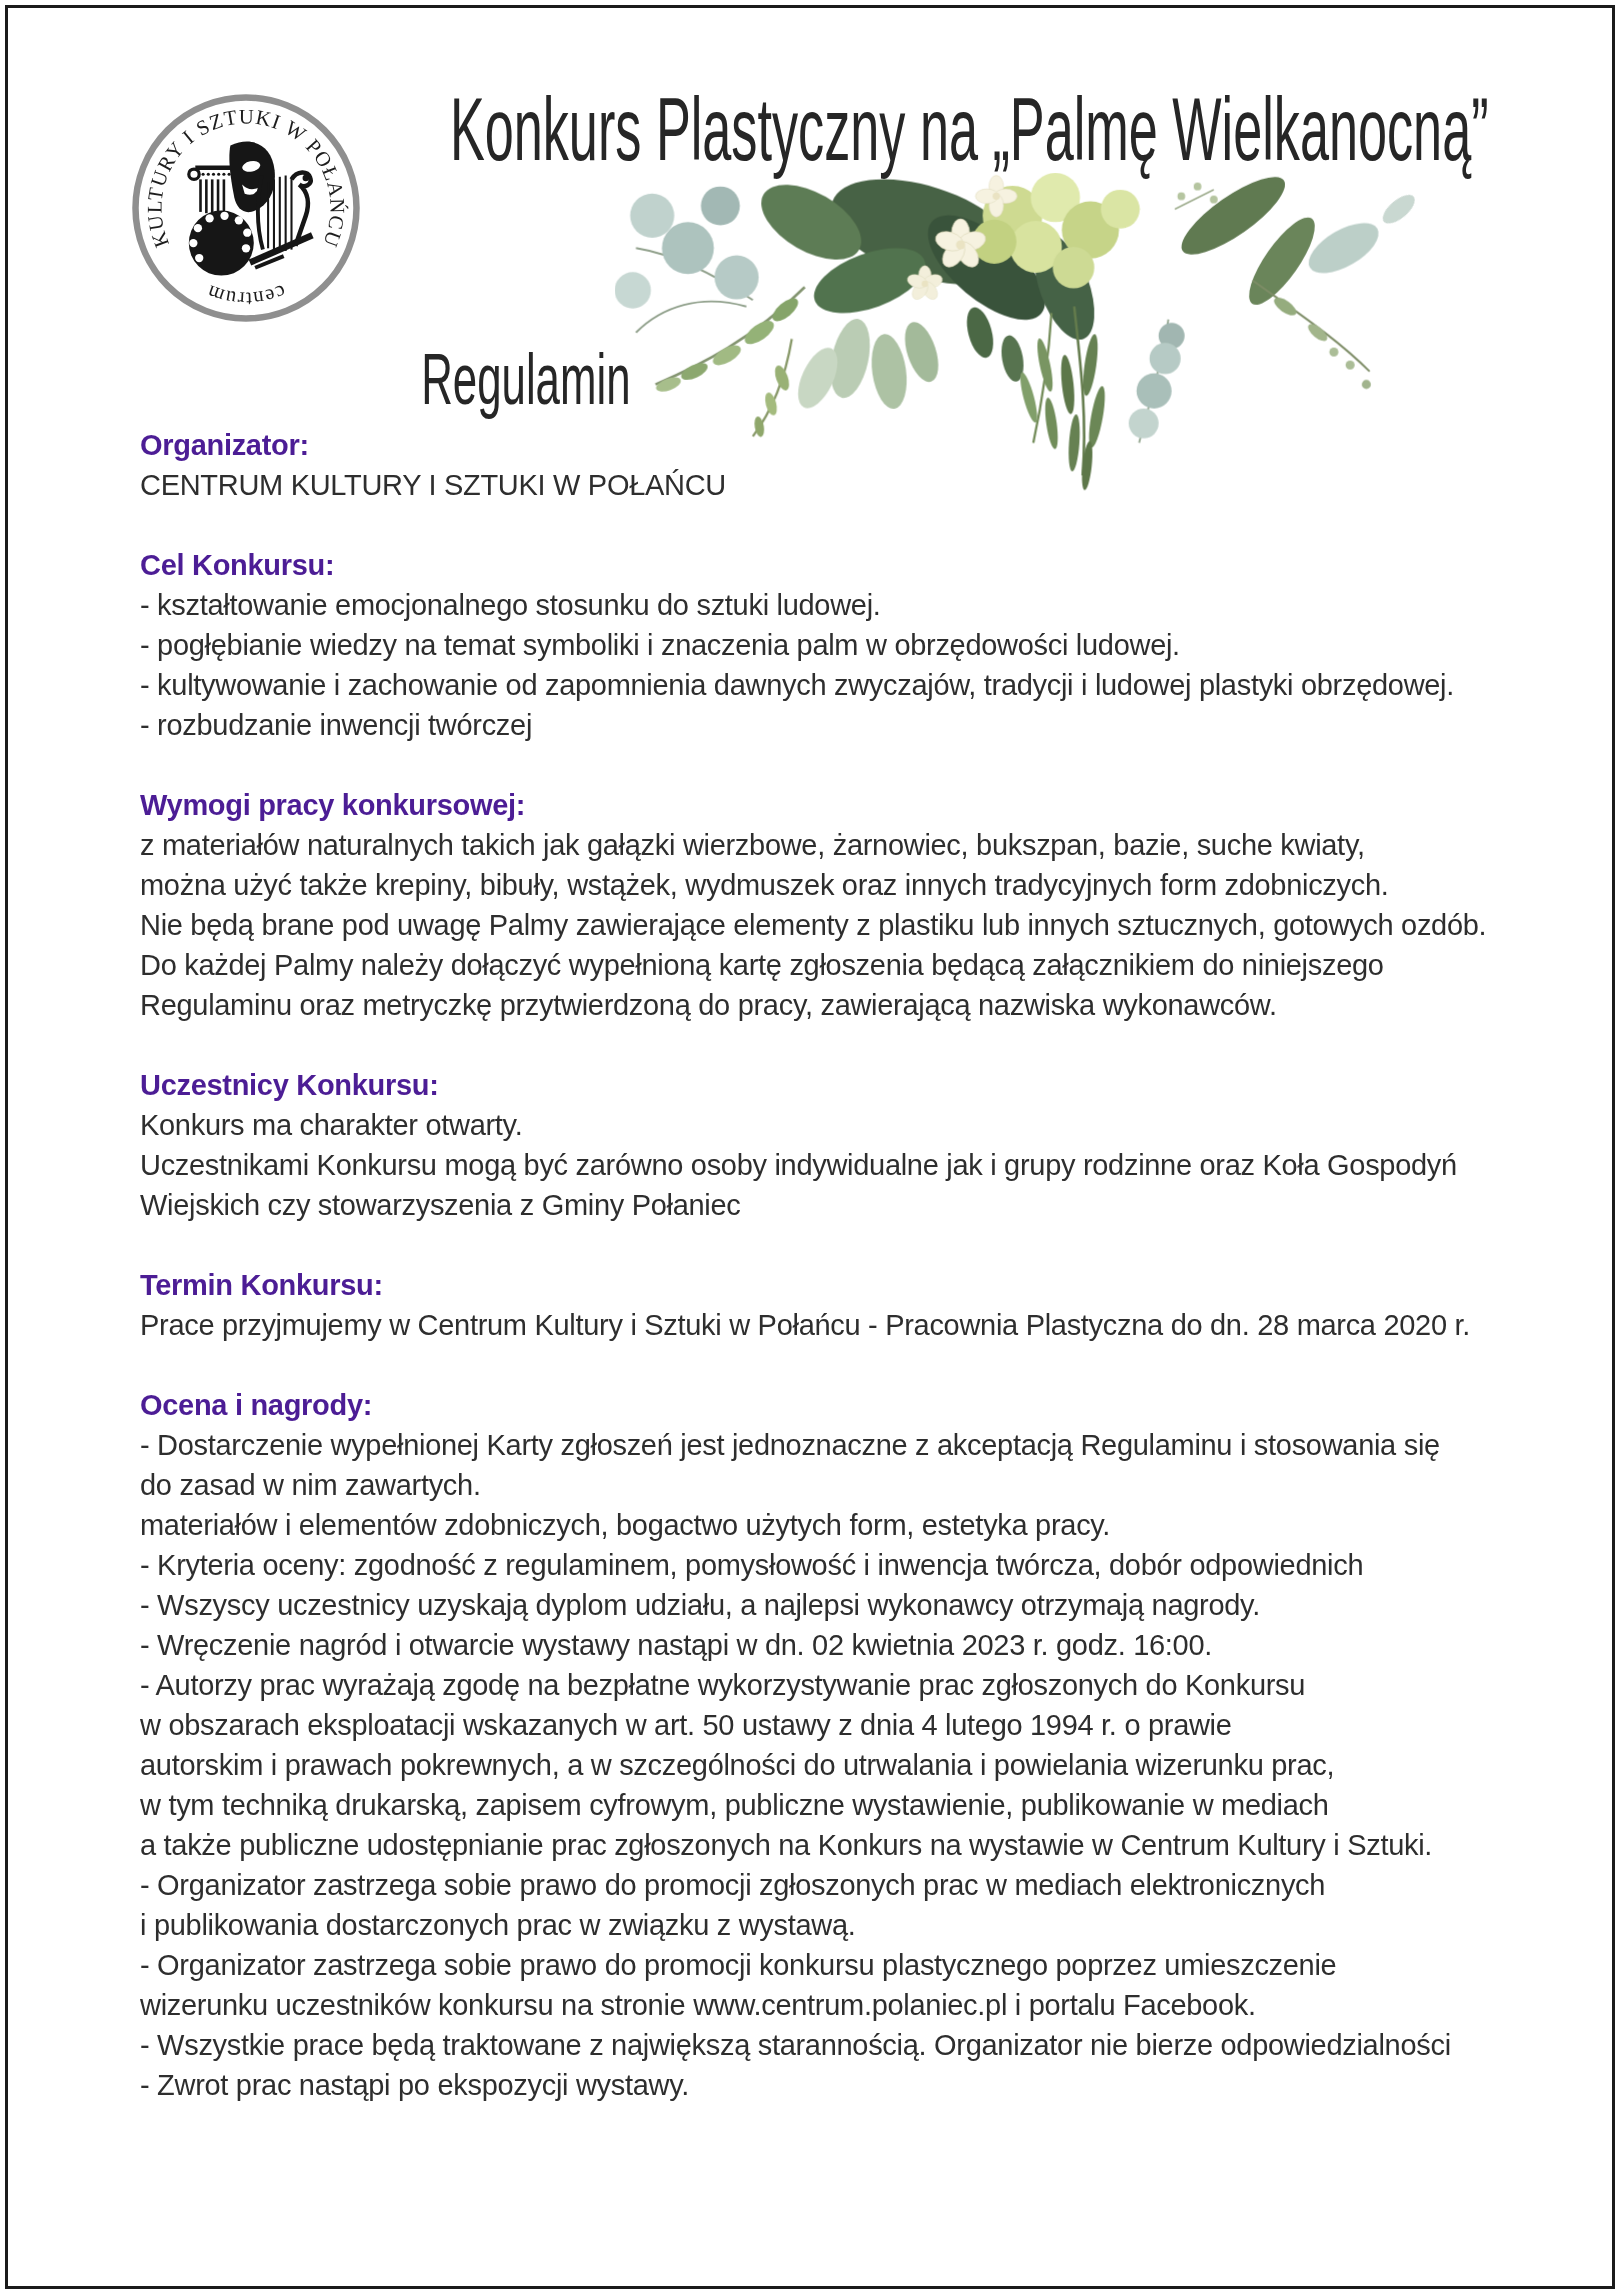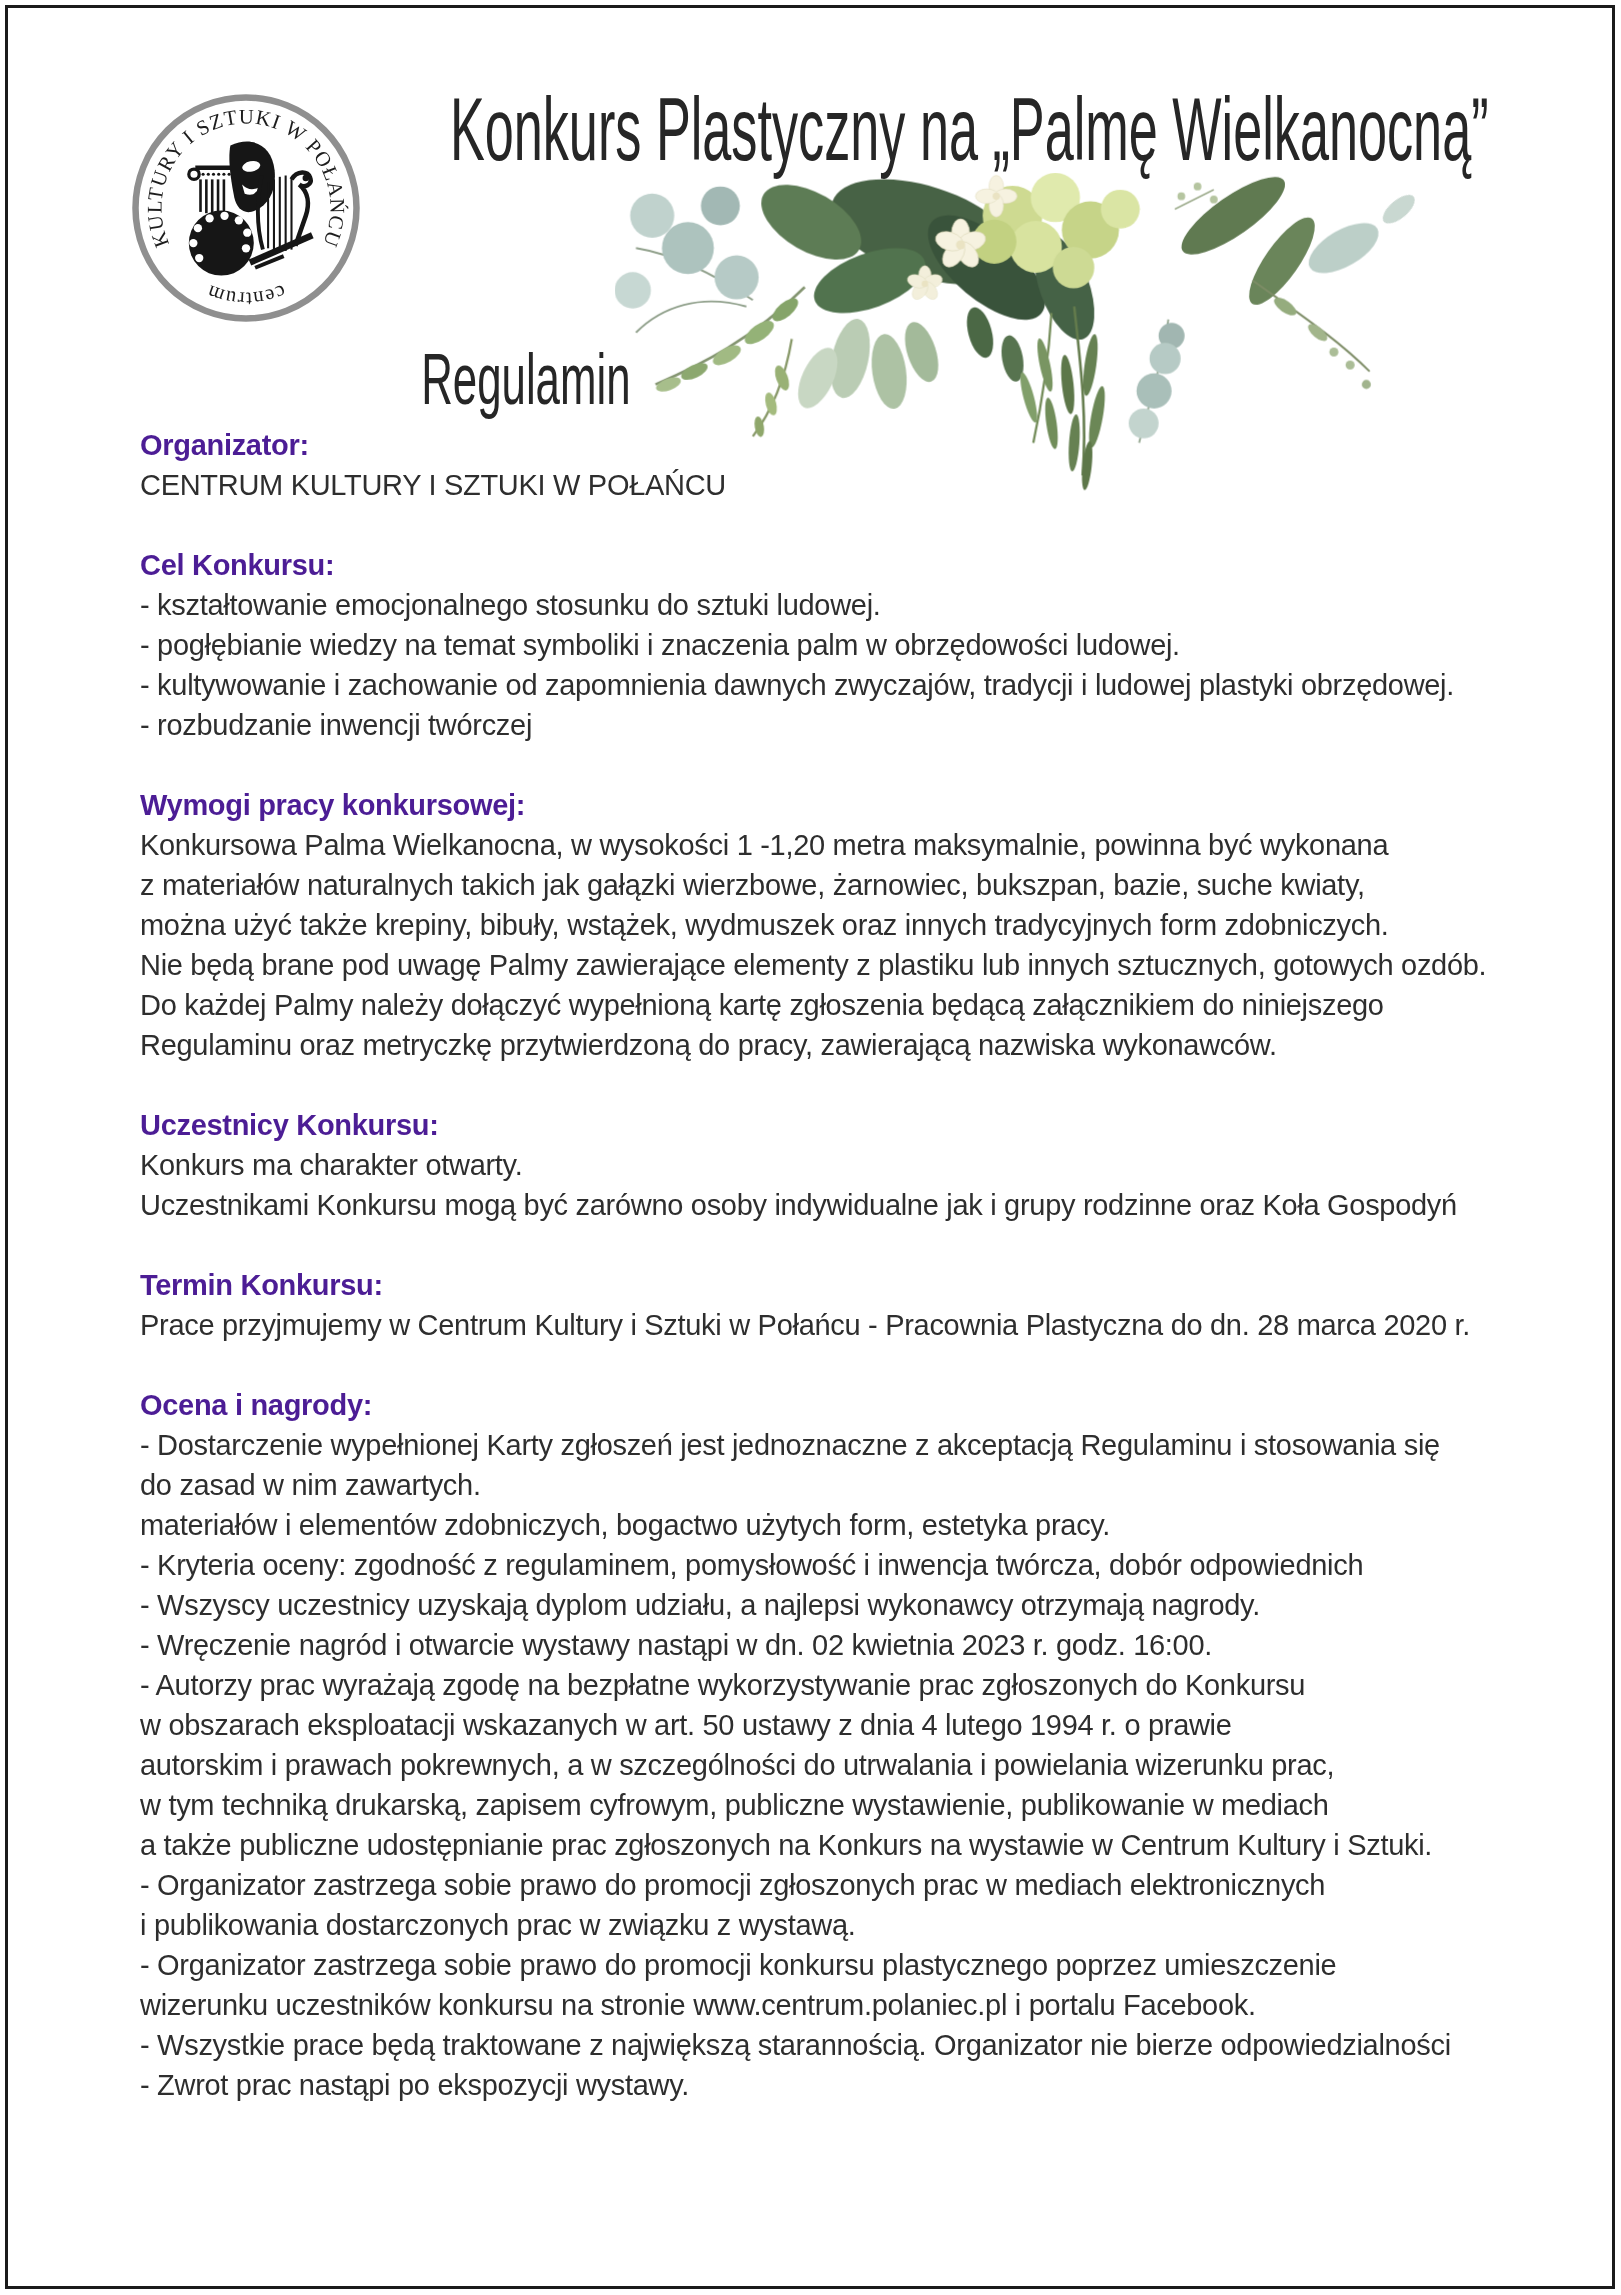--- a/index.html
+++ b/index.html
@@ -234,30 +234,30 @@
       <div class="line bold">Organizator:</div>
       <div class="line">CENTRUM KULTURY I SZTUKI W POŁAŃCU</div>
       <div class="line"></div>
       <div class="line bold">Cel Konkursu:</div>
       <div class="line">- kształtowanie emocjonalnego stosunku do sztuki ludowej.</div>
       <div class="line">- pogłębianie wiedzy na temat symboliki i znaczenia palm w obrzędowości ludowej.</div>
       <div class="line">- kultywowanie i zachowanie od zapomnienia dawnych zwyczajów, tradycji i ludowej plastyki obrzędowej.</div>
       <div class="line">- rozbudzanie inwencji twórczej</div>
       <div class="line"></div>
       <div class="line bold">Wymogi pracy konkursowej:</div>
-      <div class="line">Konkursowa Palma Wielkanocna, w wysokości 1 -1,20 metra maksymalnie, powinna być wykonana</div>
       <div class="line">z materiałów naturalnych takich jak gałązki wierzbowe, żarnowiec, bukszpan, bazie, suche kwiaty,</div>
       <div class="line">można użyć także krepiny, bibuły, wstążek, wydmuszek oraz innych tradycyjnych form zdobniczych.</div>
       <div class="line">Nie będą brane pod uwagę Palmy zawierające elementy z plastiku lub innych sztucznych, gotowych ozdób.</div>
       <div class="line">Do każdej Palmy należy dołączyć wypełnioną kartę zgłoszenia będącą załącznikiem do niniejszego</div>
       <div class="line">Regulaminu oraz metryczkę przytwierdzoną do pracy, zawierającą nazwiska wykonawców.</div>
       <div class="line"></div>
       <div class="line bold">Uczestnicy Konkursu:</div>
       <div class="line">Konkurs ma charakter otwarty.</div>
       <div class="line">Uczestnikami Konkursu mogą być zarówno osoby indywidualne jak i grupy rodzinne oraz Koła Gospodyń</div>
+      <div class="line">Wiejskich czy stowarzyszenia z Gminy Połaniec</div>
       <div class="line"></div>
       <div class="line bold">Termin Konkursu:</div>
       <div class="line">Prace przyjmujemy w Centrum Kultury i Sztuki w Połańcu - Pracownia Plastyczna do dn. 28 marca 2020 r.</div>
       <div class="line"></div>
       <div class="line bold">Ocena i nagrody:</div>
       <div class="line">- Dostarczenie wypełnionej Karty zgłoszeń jest jednoznaczne z akceptacją Regulaminu i stosowania się</div>
       <div class="line">do zasad w nim zawartych.</div>
       <div class="line">materiałów i elementów zdobniczych, bogactwo użytych form, estetyka pracy.</div>
       <div class="line">- Kryteria oceny: zgodność z regulaminem, pomysłowość i inwencja twórcza, dobór odpowiednich</div>
       <div class="line">- Wszyscy uczestnicy uzyskają dyplom udziału, a najlepsi wykonawcy otrzymają nagrody.</div>

